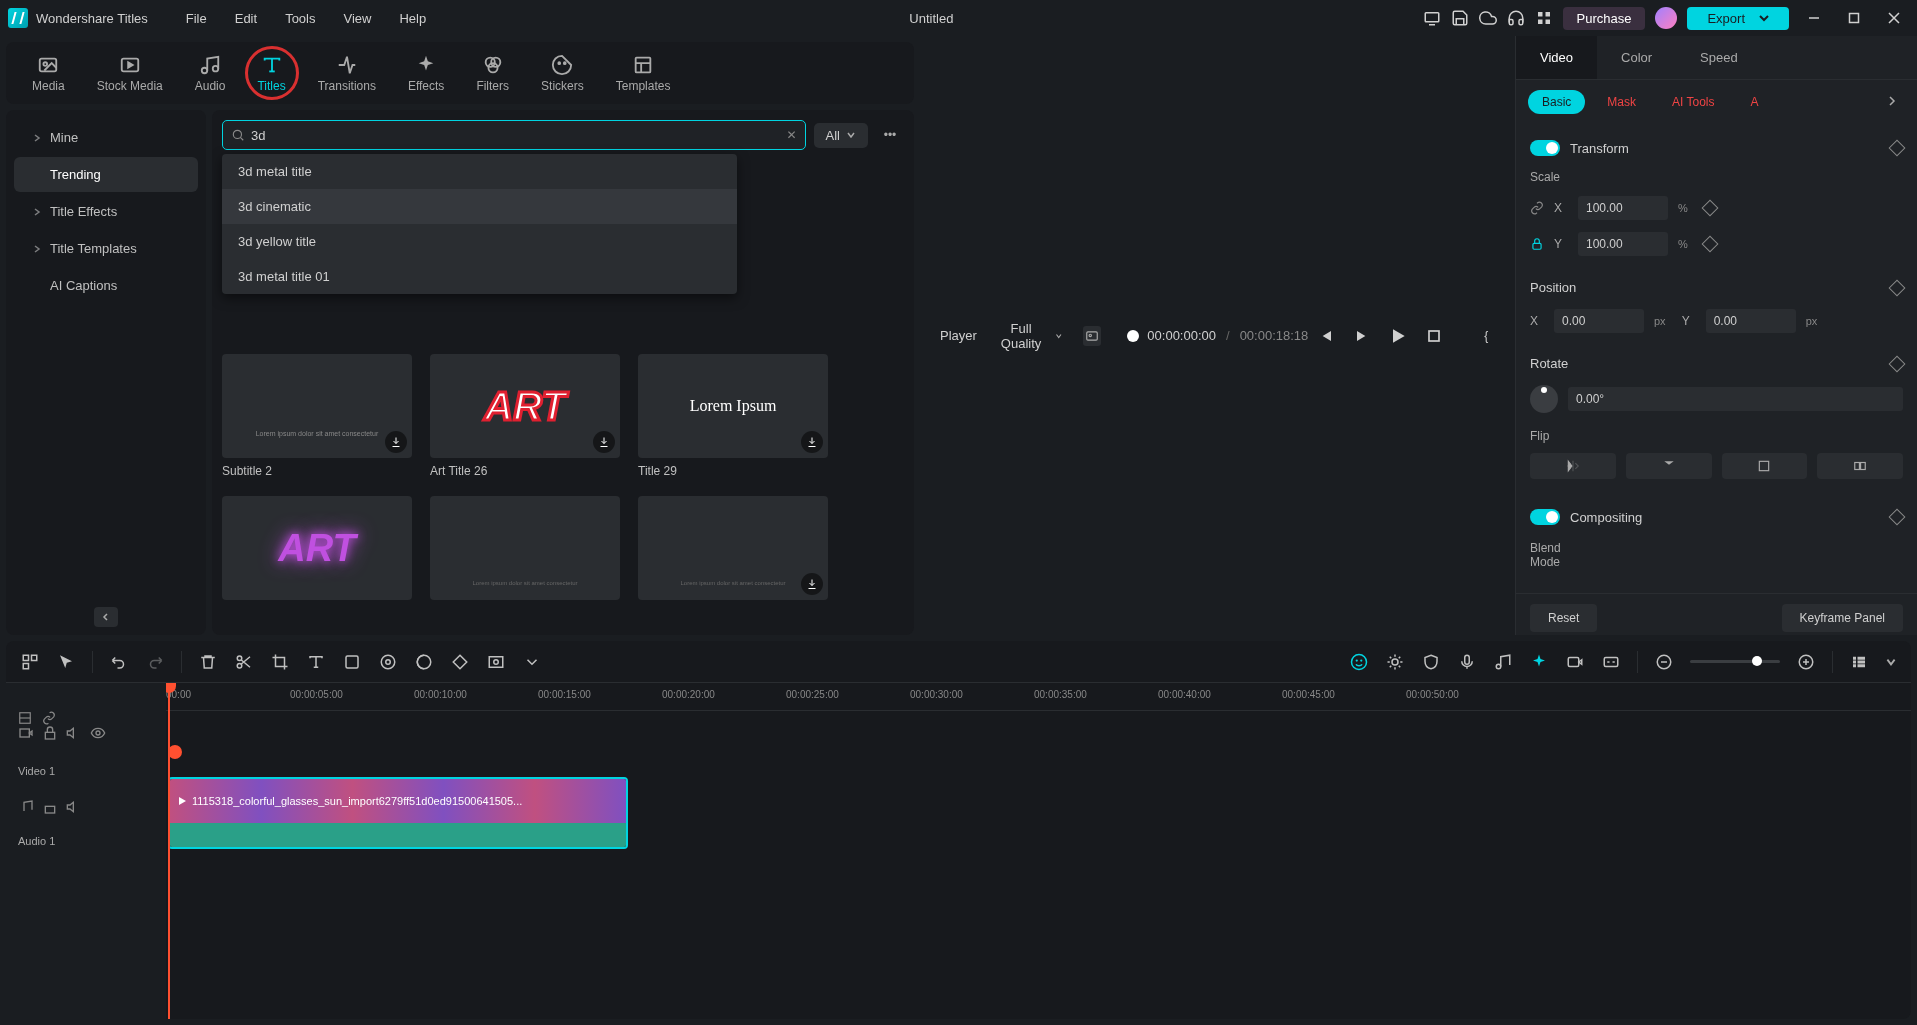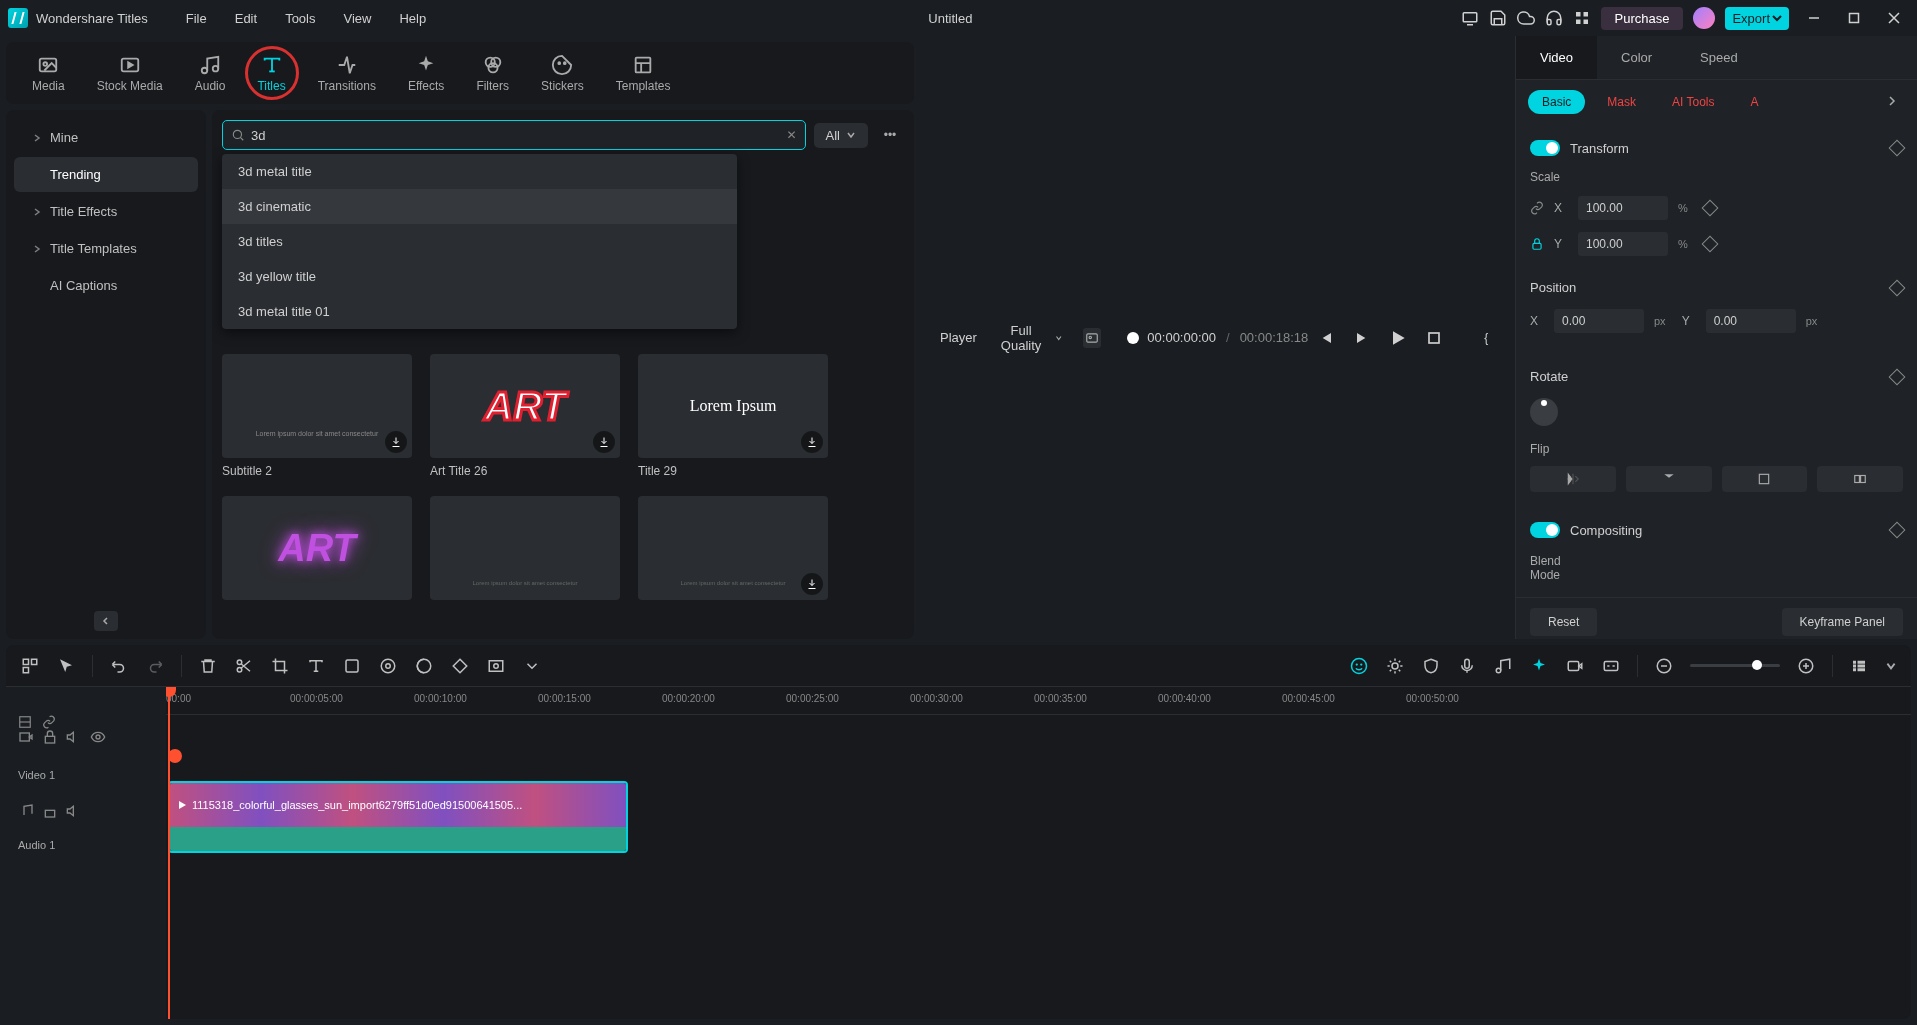--- a/index.html
+++ b/index.html
@@ -10,21 +10,21 @@
 .logo { width: 20px; height: 20px; background: linear-gradient(135deg, #00d4e0, #00a0b0); border-radius: 3px; margin-right: 8px; position: relative; }
 .logo::after { content: ""; position: absolute; left: 5px; top: 4px; width: 6px; height: 12px; border-left: 2px solid #fff; border-right: 2px solid #fff; transform: skewX(-15deg); }
 .app-name { color: #d0d0d0; font-size: 13px; margin-right: 24px; }
 .menu-item { padding: 6px 14px; color: #d0d0d0; cursor: pointer; font-size: 13px; }
 .doc-title { flex: 1; text-align: center; color: #d0d0d0; font-size: 13px; }
 .titlebar-right { display: flex; align-items: center; gap: 10px; }
 .tb-icon { width: 18px; height: 18px; display: flex; align-items: center; justify-content: center; color: #d0d0d0; cursor: pointer; }
 .tb-icon svg { width: 18px; height: 18px; }
 .purchase-btn { background: #3a2f3f; color: #fff; padding: 4px 14px; border-radius: 4px; font-size: 13px; cursor: pointer; }
 .avatar { width: 22px; height: 22px; border-radius: 50%; background: linear-gradient(135deg, #a080ff, #ff80c0); }
-.export-btn { background: #00d4e0; color: #1a1d21; padding: 4px 7px; border-radius: 4px; font-size: 13px; cursor: pointer; display: flex; align-items: center; gap: 2px; font-weight: 500; }
+.export-btn { background: #00d4e0; color: #1a1d21; padding: 4px 20px; border-radius: 4px; font-size: 13px; cursor: pointer; display: flex; align-items: center; gap: 14px; font-weight: 500; }
 .win-btn { width: 30px; height: 30px; display: flex; align-items: center; justify-content: center; cursor: pointer; color: #d0d0d0; }
 
 
 .main-layout { display: flex; height: calc(100% - 36px); }
 .left-col { width: 920px; display: flex; flex-direction: column; }
 .player-col { width: 595px; padding: 8px; display: flex; flex-direction: row; text-align: center; }
 .right-col { width: 402px; background: #1f2226; border-left: 1px solid #2a2d31; }
 
 
 .module-tabs { height: 62px; background: #17191d; display: flex; align-items: center; padding: 0 10px; gap: 0; border-radius: 8px; margin: 6px; }
@@ -336,21 +336,20 @@
                   <svg width="10" height="10" viewBox="0 0 10 10">
                     <path d="M2 3l3 4 3-4" fill="none" stroke="#aaa" stroke-width="1.5"></path>
                   </svg>
                 </div>
               <div class="dots-btn">•••</div>
             </div>
 
             <div class="dropdown">
               <div class="dd-item">3d metal title</div>
               <div class="dd-item hover">3d cinematic</div>
-              <div class="dd-item">3d titles</div>
               <div class="dd-item">3d yellow title</div>
               <div class="dd-item">3d metal title 01</div>
             </div>
 
             <div class="thumbs-grid" style="margin-top:200px;">
               <div class="thumb-item">
                 <div class="thumb-img">
                     <div style="width:100%; height:20px; position:absolute; bottom:8px; font-size:7px; color:#888; text-align:center;">Lorem ipsum dolor sit amet consectetur</div>
                     <div class="dl-badge">
                       <svg width="12" height="12" viewBox="0 0 24 24" fill="none" stroke="#fff" stroke-width="2">
@@ -536,26 +535,27 @@
           </div>
           <div class="prop-row">
             <span class="axis">X</span>
             <input class="num-input" value="0.00" style="">
             <span class="unit">px</span>
             <span class="axis">Y</span>
             <input class="num-input" value="0.00" style="">
             <span class="unit">px</span>
           </div>
 
-          <div class="section-hdr" style="margin-top:22px">
+          <div class="section-hdr" style="margin-top:9px">
             <span class="sec-title">Rotate</span>
             <div class="kf-diamond"></div>
           </div>
           <div class="prop-row">
             <div class="rotate-dial"></div>
+            <input class="num-input" style="flex: 1 1 0%;" value="0.00°">
           </div>
 
           <div class="prop-label" style="padding:10px 0 4px">Flip</div>
           <div class="flip-row">
             <div class="flip-btn">
                 <svg width="16" height="14" viewBox="0 0 24 24" fill="none" stroke="#aaa" stroke-width="2">
                   <path d="M12 3v18M8 7l-5 5 5 5M16 7l5 5-5 5" opacity="0.3"></path>
                   <path d="M4 4l6 8-6 8z" fill="#aaa"></path>
                 </svg>
               </div>

